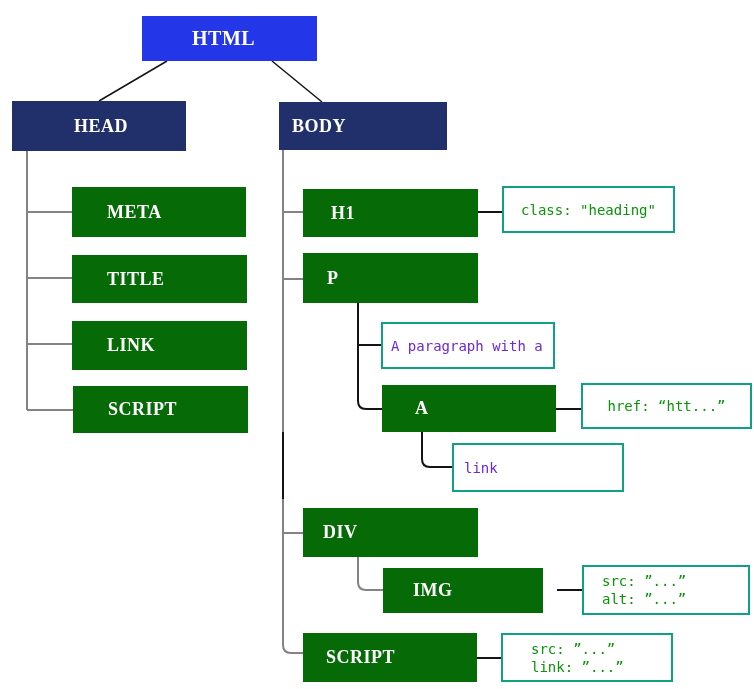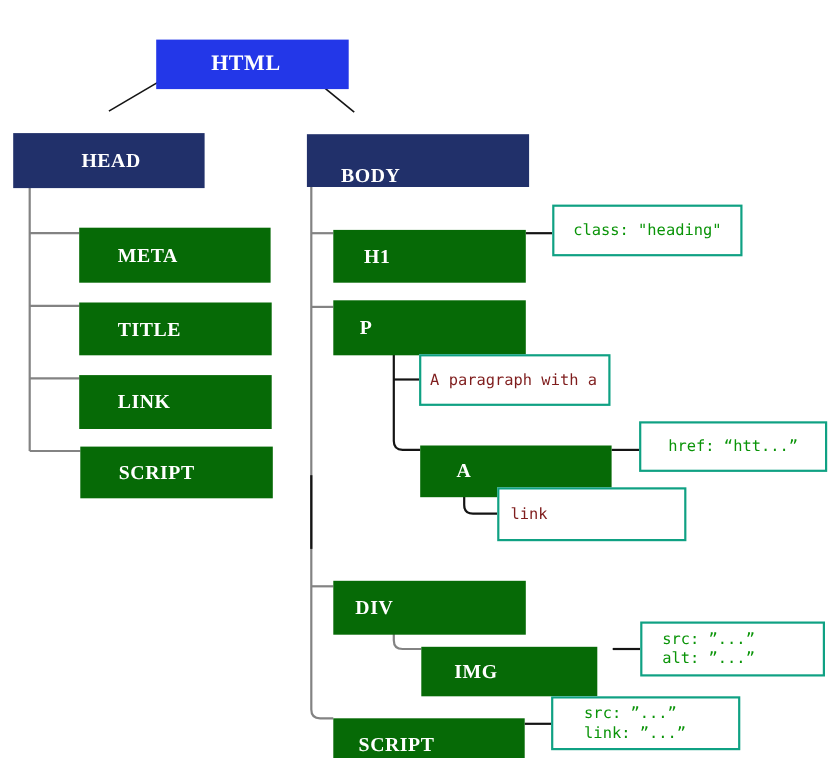--- a/index.html
+++ b/index.html
@@ -9,40 +9,39 @@
     background:#ffffff;
     font-family:"Liberation Serif","DejaVu Serif",serif;
     overflow:hidden;
   }
   #wires{position:absolute;left:0;top:0;z-index:0;}
   .node{
     position:absolute;z-index:1;
     display:flex;align-items:center;
     color:#ffffff;font-weight:bold;font-size:18px;letter-spacing:0.5px;
     box-sizing:border-box;
-    margin-top:20px;
   }
   .node.root{background:#2337e8;font-size:20px;}
   .node.lvl1{background:#21306a;}
   .node.elem{background:#066a06;}
   .txtbox{
     position:absolute;z-index:1;
     display:flex;flex-direction:column;justify-content:center;
     background:#ffffff;border:2px solid #0fa183;
     font-family:"DejaVu Sans Mono","Liberation Mono",monospace;
-    font-size:14px;line-height:18px;color:#7f1d1d;
+    font-size:14px;line-height:18px;color:#6d28d9;
     box-sizing:border-box;
   }
   .txtbox.attr{color:#0a9408;}
   .txtbox.center{align-items:center;}
 
   
   .n-html{left:142px;top:16px;width:175px;height:45px;padding-left:50px;}
   .n-head{left:12px;top:101px;width:174px;height:50px;padding-left:62px;}
-  .n-body{left:279px;top:102px;width:202px;height:48px;padding-left:31px;align-items:flex-end;}
+  .n-body{left:279px;top:102px;width:168px;height:48px;padding-left:13px;}
   .n-meta{left:72px;top:187px;width:174px;height:50px;padding-left:35px;}
   .n-title{left:72px;top:255px;width:175px;height:48px;padding-left:35px;}
   .n-link{left:72px;top:321px;width:175px;height:49px;padding-left:35px;}
   .n-script-head{left:73px;top:386px;width:175px;height:47px;padding-left:35px;}
   .n-h1{left:303px;top:189px;width:175px;height:48px;padding-left:28px;}
   .n-p{left:303px;top:253px;width:175px;height:50px;padding-left:24px;}
   .n-a{left:382px;top:385px;width:174px;height:47px;padding-left:33px;}
   .n-div{left:303px;top:508px;width:175px;height:49px;padding-left:20px;}
   .n-img{left:383px;top:568px;width:160px;height:45px;padding-left:30px;}
   .n-script-body{left:303px;top:633px;width:174px;height:49px;padding-left:23px;}

